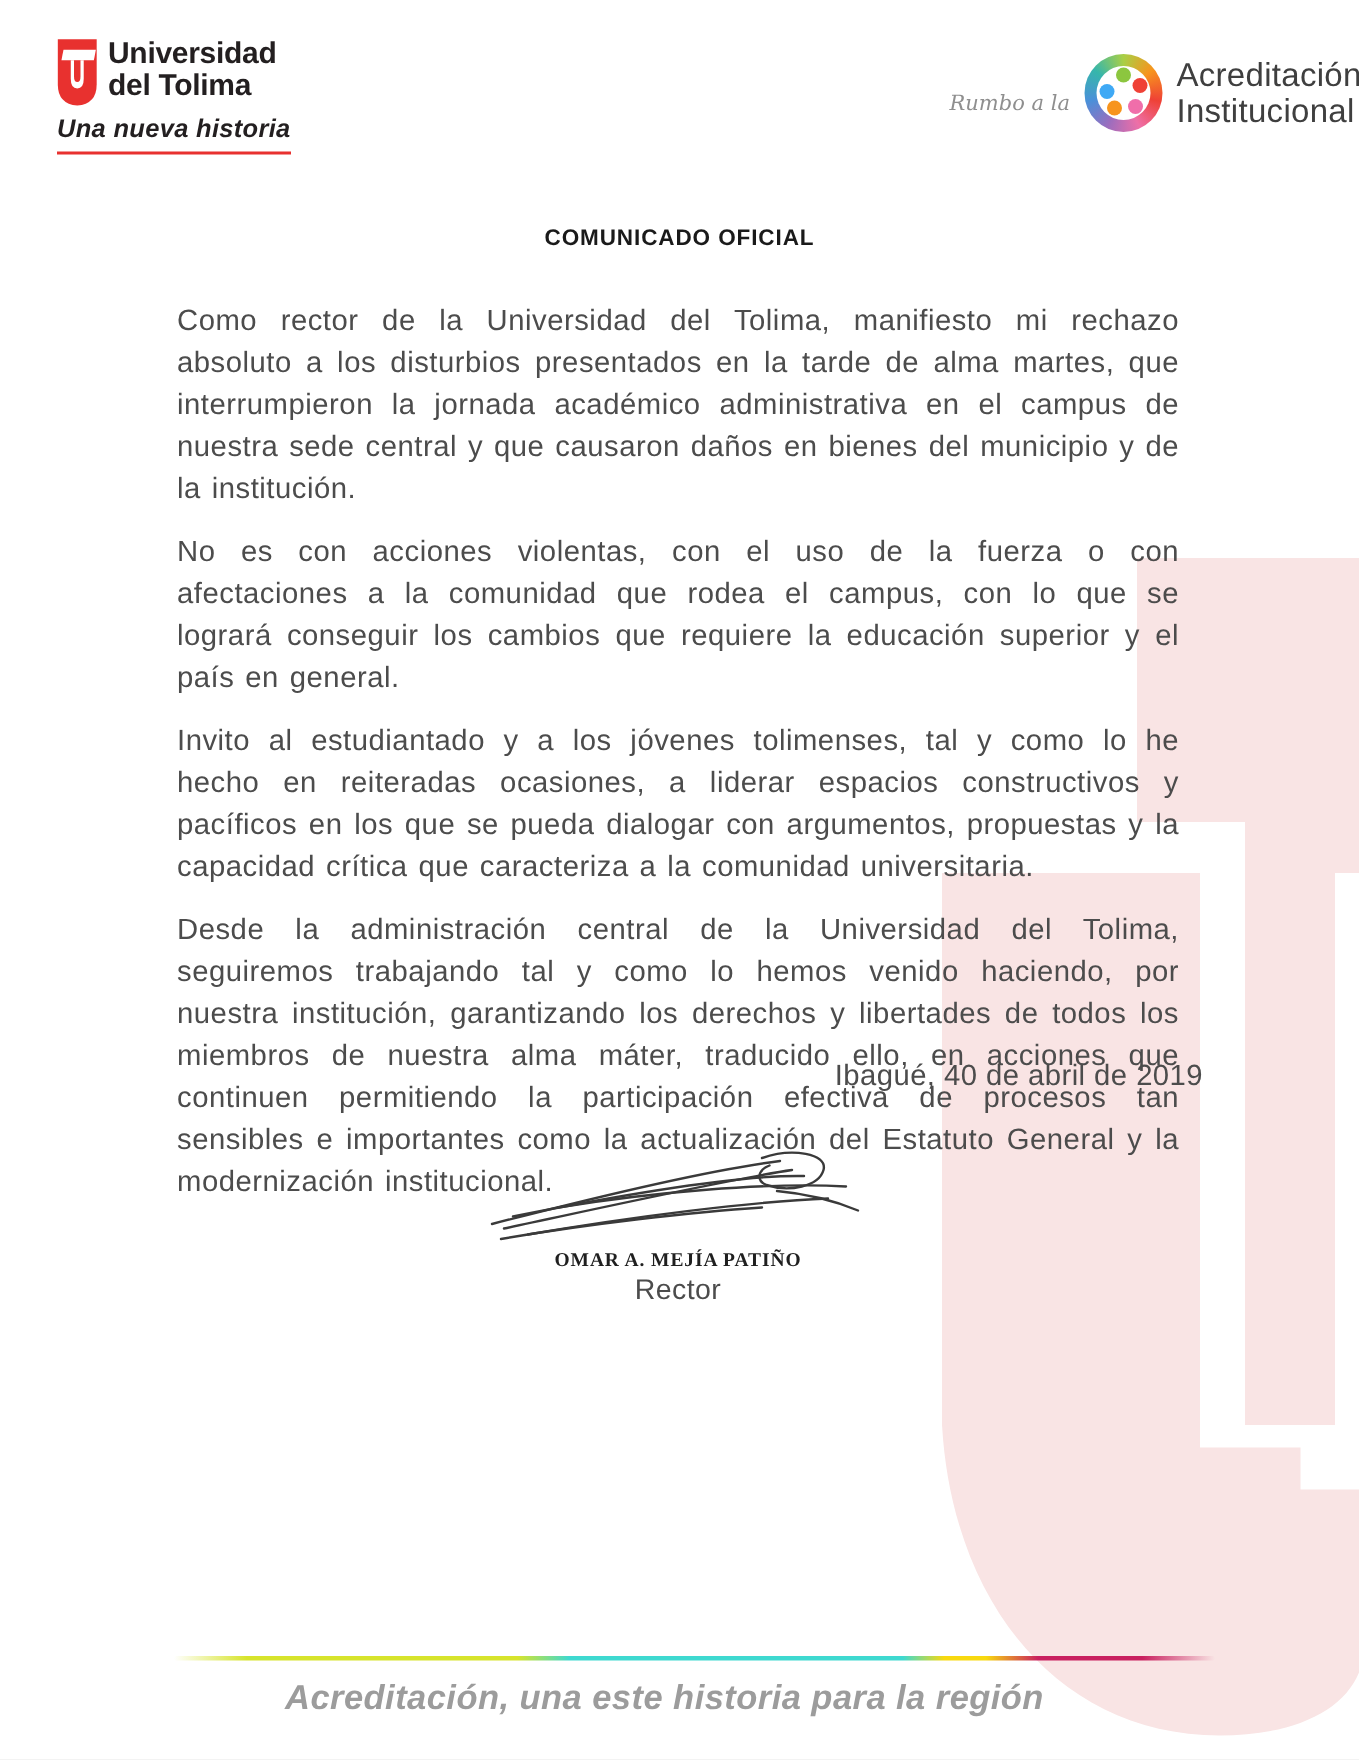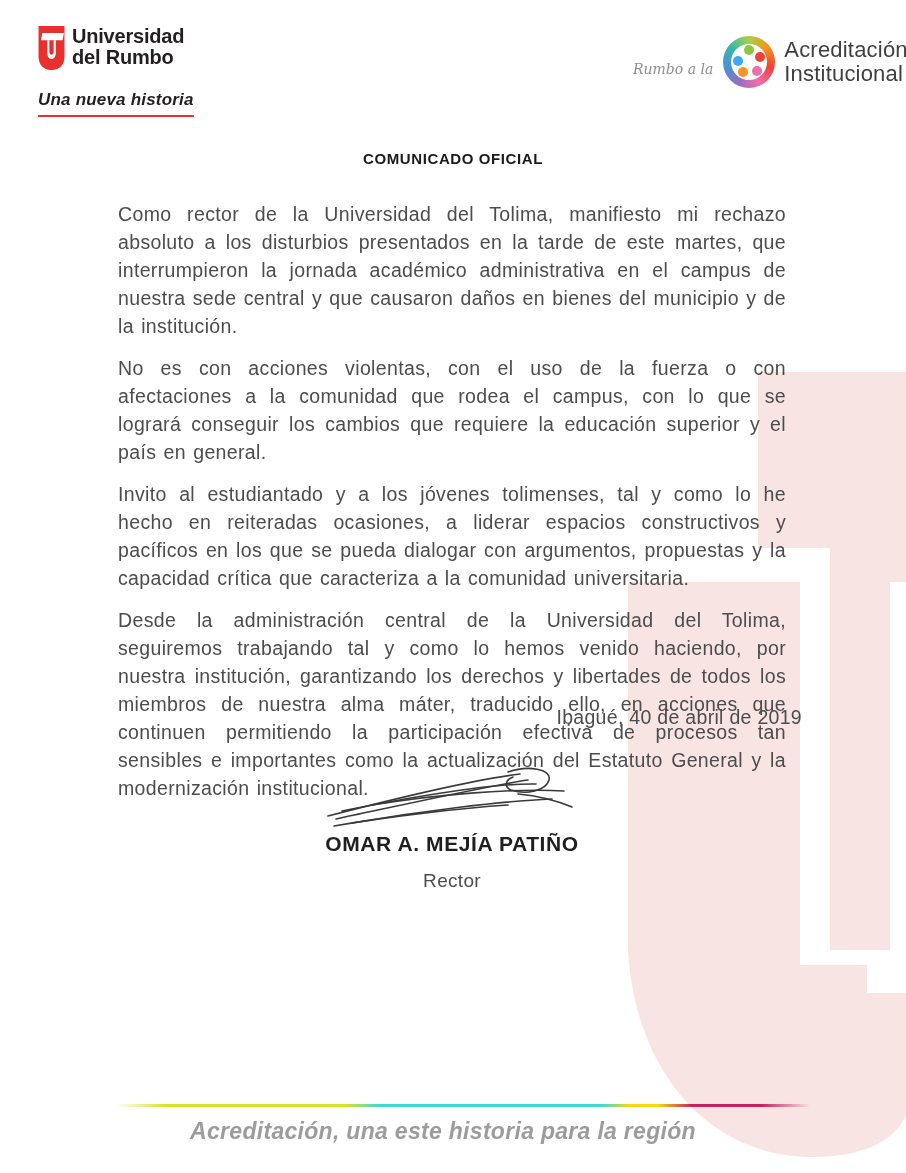--- a/index.html
+++ b/index.html
@@ -9,21 +9,21 @@
   }
   .layer{position:absolute;inset:0;}
   .content{z-index:2;}
   .watermark{z-index:1;pointer-events:none;}
 
   
   .ut-lockup{position:absolute;left:38px;top:26px;padding-bottom:5px;border-bottom:2px solid var(--brand-red,#e8312f);}
   .ut-row{display:flex;align-items:flex-start;}
   .ut-shield{width:27px;height:45px;margin-right:7px;flex:0 0 auto;}
   .ut-name{font-weight:bold;font-size:20px;line-height:21px;color:var(--logo-ink,#231f20);letter-spacing:-0.2px;}
-  .ut-tagline{margin-top:19px;font-size:17px;font-weight:bold;font-style:italic;color:var(--logo-ink,#231f20);letter-spacing:0.2px;}
+  .ut-tagline{margin-top:5px;font-size:17px;font-weight:bold;font-style:italic;color:var(--logo-ink,#231f20);letter-spacing:0.2px;}
 
   
   .accred{position:absolute;left:633px;top:36px;display:flex;align-items:center;}
   .accred-script{font-family:"DejaVu Serif",serif;font-style:italic;font-size:14px;color:#8f8f8f;margin-right:10px;margin-top:14px;white-space:nowrap;}
   .ring{position:relative;width:52px;height:52px;border-radius:50%;flex:0 0 auto;}
   .ring::after{content:"";position:absolute;left:8px;top:8px;width:36px;height:36px;border-radius:50%;background:#fff;}
   .ring-dot{position:absolute;width:10px;height:10px;border-radius:50%;z-index:1;}
   .ring-dot.d0{left:21px;top:9px;}
   .ring-dot.d1{left:10px;top:20px;}
   .ring-dot.d2{left:32px;top:16px;}
@@ -32,22 +32,22 @@
   .accred-text{margin-left:9px;font-size:22px;line-height:24px;color:#3f3f3f;letter-spacing:0.2px;}
 
   
   .doc-title{position:absolute;left:0;right:0;top:150px;text-align:center;font-size:15px;font-weight:bold;letter-spacing:0.6px;color:var(--heading-ink,#1a1a1a);}
   .body-col{position:absolute;left:118px;top:200px;width:668px;font-size:19.5px;line-height:28px;color:var(--body-text,#4c4c4c);text-align:justify;letter-spacing:0.35px;word-spacing:1.5px;}
   .body-col p{margin:0 0 14px 0;}
   .dateline{position:absolute;left:118px;top:706px;width:684px;text-align:right;font-size:19.5px;color:var(--body-text,#4c4c4c);letter-spacing:0.3px;}
 
   .sig-block{position:absolute;left:118px;top:760px;width:668px;text-align:center;}
   .sig-scribble{display:block;margin:0 auto;width:280px;height:70px;}
-  .sig-name{margin-top:2px;font-size:21px;font-weight:bold;letter-spacing:0.6px;color:#1f1f1f;}
-  .sig-role{margin-top:14px;font-size:19px;color:var(--body-text,#4c4c4c);letter-spacing:0.3px;}
+  .sig-name{margin-top:2px;font-size:13px;font-weight:bold;letter-spacing:0.6px;color:#1f1f1f;font-family:Liberation Serif, serif;}
+  .sig-role{margin-top:2px;font-size:19px;color:var(--body-text,#4c4c4c);letter-spacing:0.3px;}
 
   
   .footer-line{position:absolute;left:116px;top:1104px;width:694px;height:3px;border-radius:2px;}
   .footer-slogan{position:absolute;left:0;right:20px;top:1118px;text-align:center;font-size:23px;font-weight:bold;font-style:italic;color:var(--footer-text,#9c9c9c);letter-spacing:0.3px;}
 </style>
 </head>
 <body>
 
 <div class="page" style="--brand-red: #e8312f; --heading-ink: #1a1a1a; --logo-ink: #231f20; --body-text: #4c4c4c; --footer-text: #9c9c9c;">
 
@@ -64,21 +64,21 @@
     <div class="ut-lockup">
       <div class="ut-row">
         <svg class="ut-shield" viewBox="0 0 100 166" xmlns="http://www.w3.org/2000/svg">
           <path d="M2,0 H98 V112 Q98,160 50,164 Q2,160 2,112 Z" fill="var(--brand-red,#e8312f)"></path>
           <polygon points="16,26 96,26 91,52 11,52" fill="#ffffff"></polygon>
           <path d="M34,52 H66 V98 Q66,122 50,122 Q34,122 34,98 Z" fill="#ffffff"></path>
           <path d="M42,52 H58 V92 Q58,106 50,106 Q42,106 42,92 Z" fill="var(--brand-red,#e8312f)"></path>
         </svg>
         <div class="ut-name">
           <div>Universidad</div>
-          <div>del Rumbo</div>
+          <div>del Tolima</div>
         </div>
       </div>
       <div class="ut-tagline">Una nueva historia</div>
     </div>
 
     <div class="accred">
       <div class="accred-script">Rumbo a la</div>
       <div class="ring" style="background: conic-gradient(rgb(169, 207, 70), rgb(247, 148, 29), rgb(239, 65, 54), rgb(238, 111, 167), rgb(155, 109, 190), rgb(74, 144, 217), rgb(54, 182, 171), rgb(169, 207, 70));">
         <span class="ring-dot d0" style="background: rgb(140, 198, 63);"></span>
         <span class="ring-dot d1" style="background: rgb(63, 169, 245);"></span>
@@ -88,21 +88,21 @@
       </div>
       <div class="accred-text">
         <div>Acreditación</div>
         <div>Institucional</div>
       </div>
     </div>
 
     <div class="doc-title">COMUNICADO OFICIAL</div>
 
     <div class="body-col">
-      <p>Como rector de la Universidad del Tolima, manifiesto mi rechazo absoluto a los disturbios presentados en la tarde de este martes, que interrumpieron la jornada académico administrativa en el campus de nuestra sede central y que causaron daños en bienes del municipio y de la institución.</p>
+      <p>Como rector de la Universidad del Tolima, manifiesto mi rechazo absoluto a los disturbios presentados en la tarde de alma martes, que interrumpieron la jornada académico administrativa en el campus de nuestra sede central y que causaron daños en bienes del municipio y de la institución.</p>
       <p>No es con acciones violentas, con el uso de la fuerza o con afectaciones a la comunidad que rodea el campus, con lo que se logrará conseguir los cambios que requiere la educación superior y el país en general.</p>
       <p>Invito al estudiantado y a los jóvenes tolimenses, tal y como lo he hecho en reiteradas ocasiones, a liderar espacios constructivos y pacíficos en los que se pueda dialogar con argumentos, propuestas y la capacidad crítica que caracteriza a la comunidad universitaria.</p>
       <p>Desde la administración central de la Universidad del Tolima, seguiremos trabajando tal y como lo hemos venido haciendo, por nuestra institución, garantizando los derechos y libertades de todos los miembros de nuestra alma máter, traducido ello, en acciones que continuen permitiendo la participación efectiva de procesos tan sensibles e importantes como la actualización del Estatuto General y la modernización institucional.</p>
     </div>
 
     <div class="dateline">Ibagué, 40 de abril de 2019</div>
 
     <div class="sig-block">
       <svg class="sig-scribble" viewBox="0 0 280 70" xmlns="http://www.w3.org/2000/svg" fill="none" stroke="#3a3a3a" stroke-width="1.6" stroke-linecap="round">
         <path d="M16,56 C70,42 160,20 208,14"></path>

